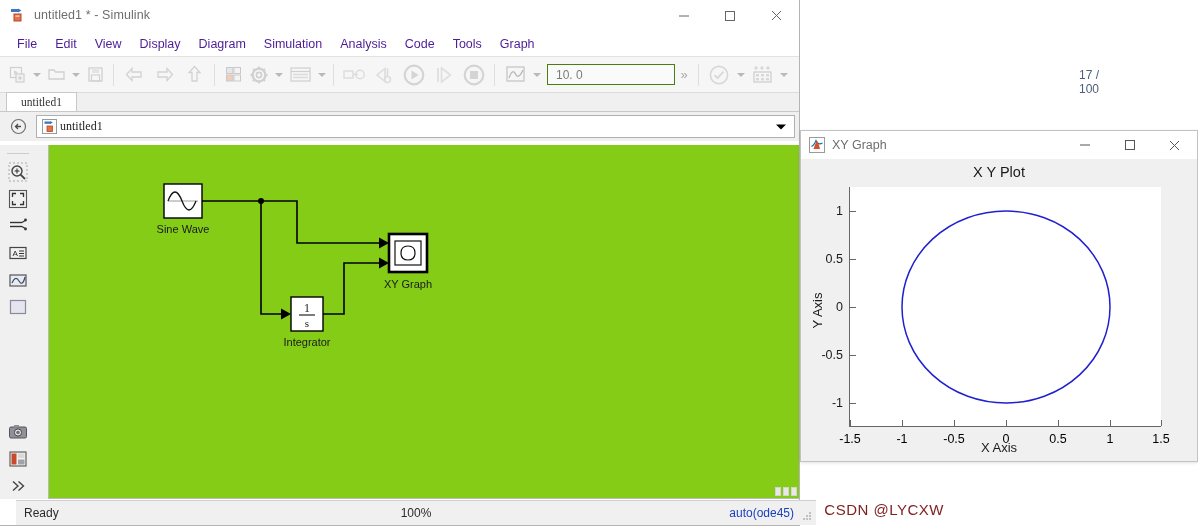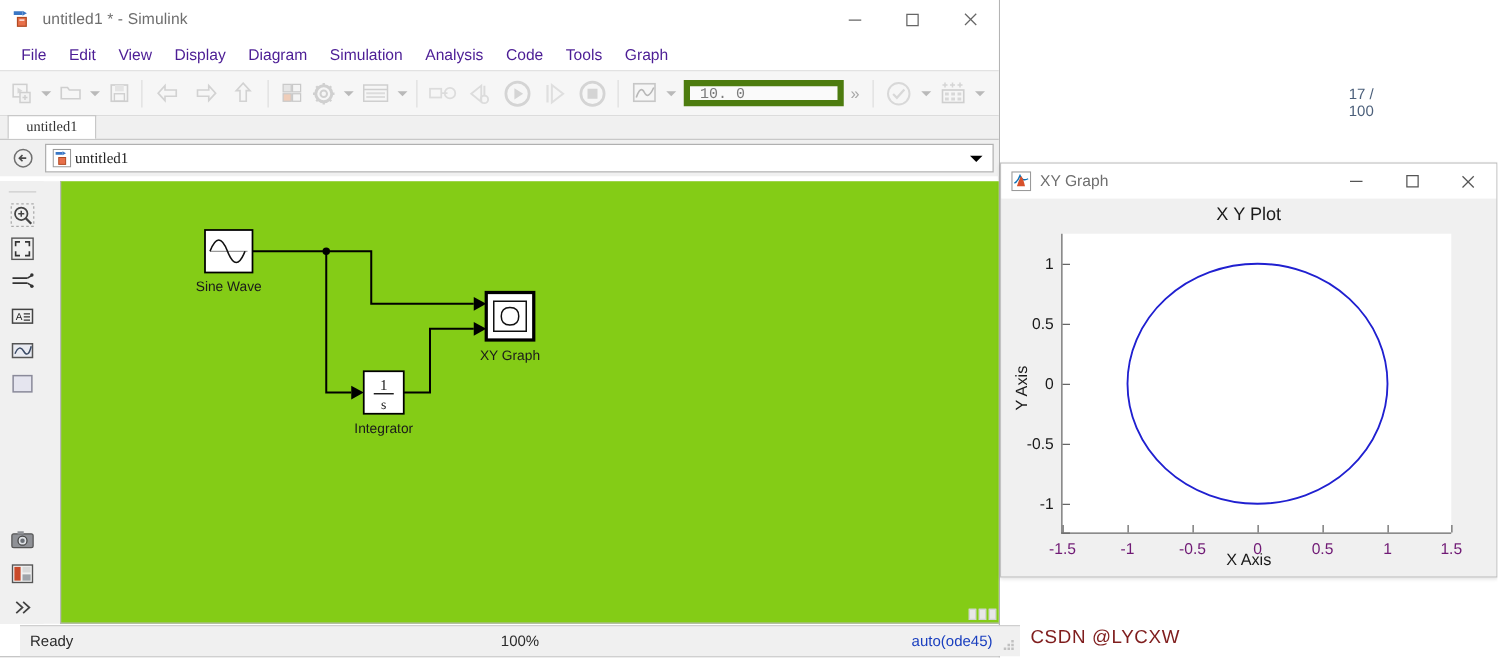--- a/index.html
+++ b/index.html
@@ -52,23 +52,23 @@
   .tb-btn { width: 26px; height: 28px; display: flex; align-items: center; justify-content: center; }
   .tb-btn.wide { width: 30px; }
   .tb-caret { width: 13px; height: 28px; display: flex; align-items: center; justify-content: center; }
   .tb-caret::after {
     content: ""; width: 0; height: 0;
     border-left: 4px solid transparent; border-right: 4px solid transparent;
     border-top: 4px solid #b9b9b9;
   }
   .tb-sep { width: 1px; height: 22px; background: #dedede; margin: 0 5px; }
   .sim-time {
-    width: 128px; height: 21px; background: #fafafa; border: 5px solid #4d7c0f;
+    width: 128px; height: 21px; background: #fafafa; border: 1px solid #4d7c0f;
     font-size: 12px; color: #7c7c7c; display: flex; align-items: center; padding-left: 8px;
-    margin-left: 4px; font-family: Liberation Mono, monospace;
+    margin-left: 4px; font-family: Liberation Sans, sans-serif;
   }
   .tb-more { width: 18px; height: 28px; display:flex; align-items:center; justify-content:center; color:#a8a8a8; font-size: 13px;}
 
   
   .tabstrip {
     height: 19px; background: #f0f0f0; border-bottom: 1px solid #c8c8c8;
     display: flex; align-items: flex-end; padding-left: 6px;
   }
   .doc-tab {
     height: 19px; background: #ffffff; border: 1px solid #c8c8c8; border-bottom: none;
@@ -156,21 +156,21 @@
     font-size: 13px; color: #1a1a1a;
   }
   .axes {
     position: absolute; left: 48px; top: 28px; width: 312px; height: 240px;
     background: #ffffff; border-left: 1px solid #666; border-bottom: 1px solid #666;
   }
   .ytick { position: absolute; right: calc(100% + 7px); transform: translateY(-50%);
     font-size: 12.5px; color: #1a1a1a; white-space: nowrap; }
   .ytickmark { position: absolute; left: 0; width: 6px; height: 1px; background: #666; }
   .xtick { position: absolute; top: calc(100% + 6px); transform: translateX(-50%);
-    font-size: 12.5px; color: #701a75; white-space: nowrap; }
+    font-size: 12.5px; color: #000000; white-space: nowrap; }
   .xtickmark { position: absolute; bottom: 0; width: 1px; height: 6px; background: #666; }
 
   .wm {
     position: absolute; right: 20px; bottom: 8px;
     font-size: 15px; color: #7f1d1d; letter-spacing: .5px;
   }
   .counter {
     position: absolute; left: 1079px; top: 68px;
     font-size: 12px; color: #4b5f7a;
   }

